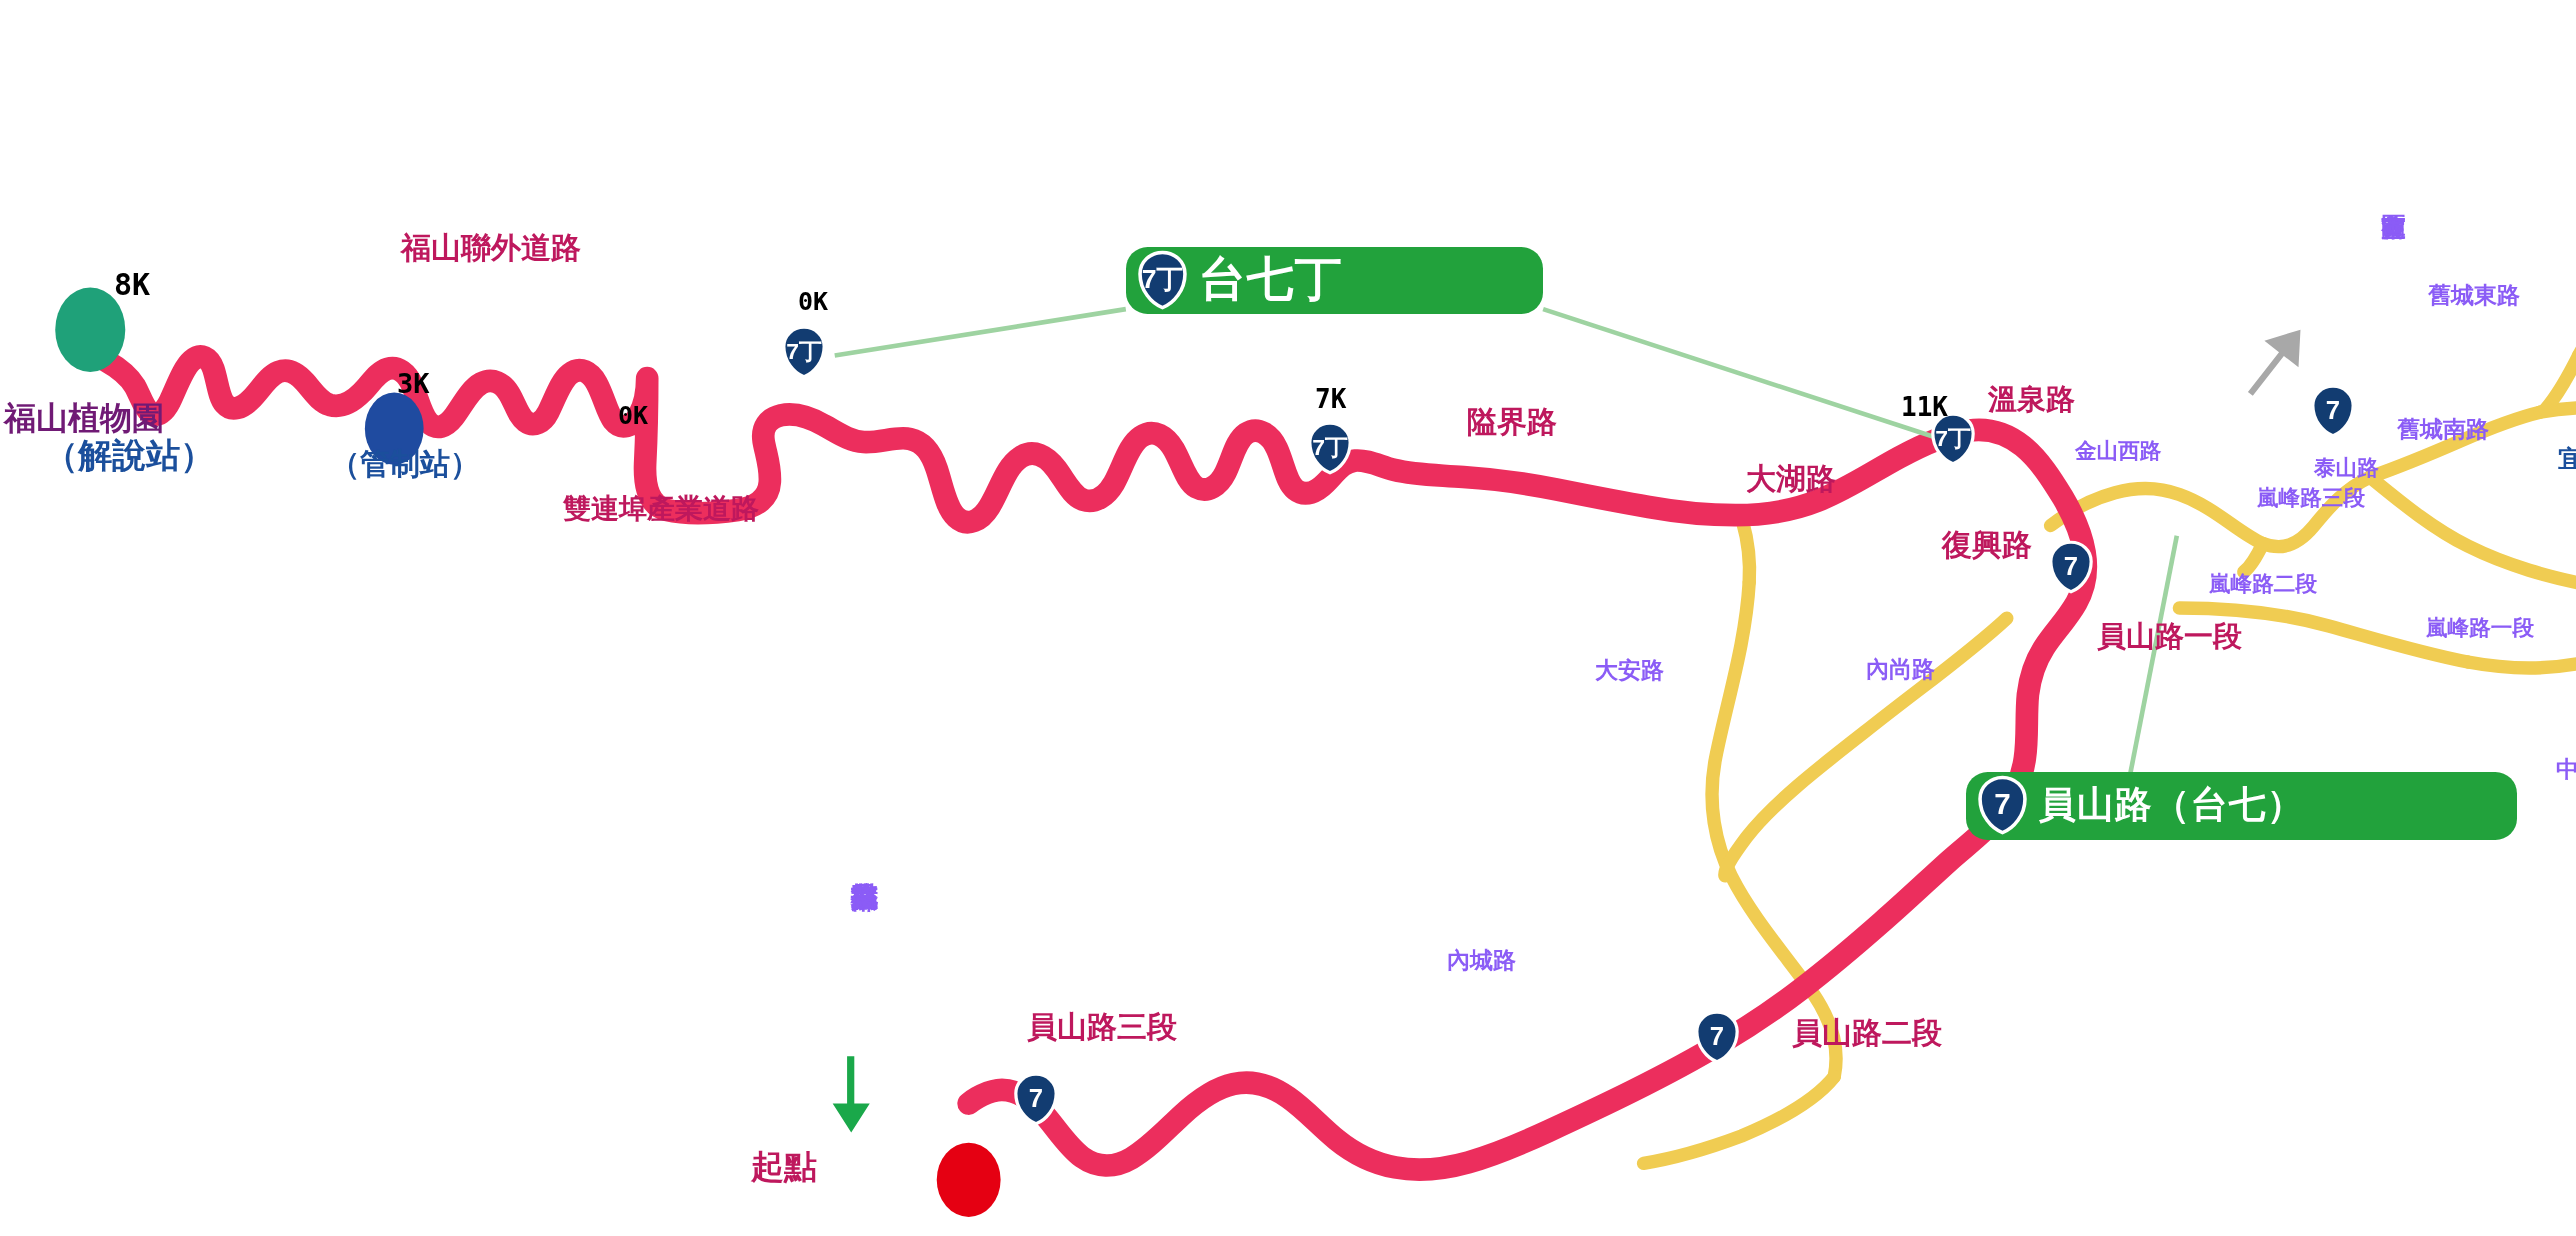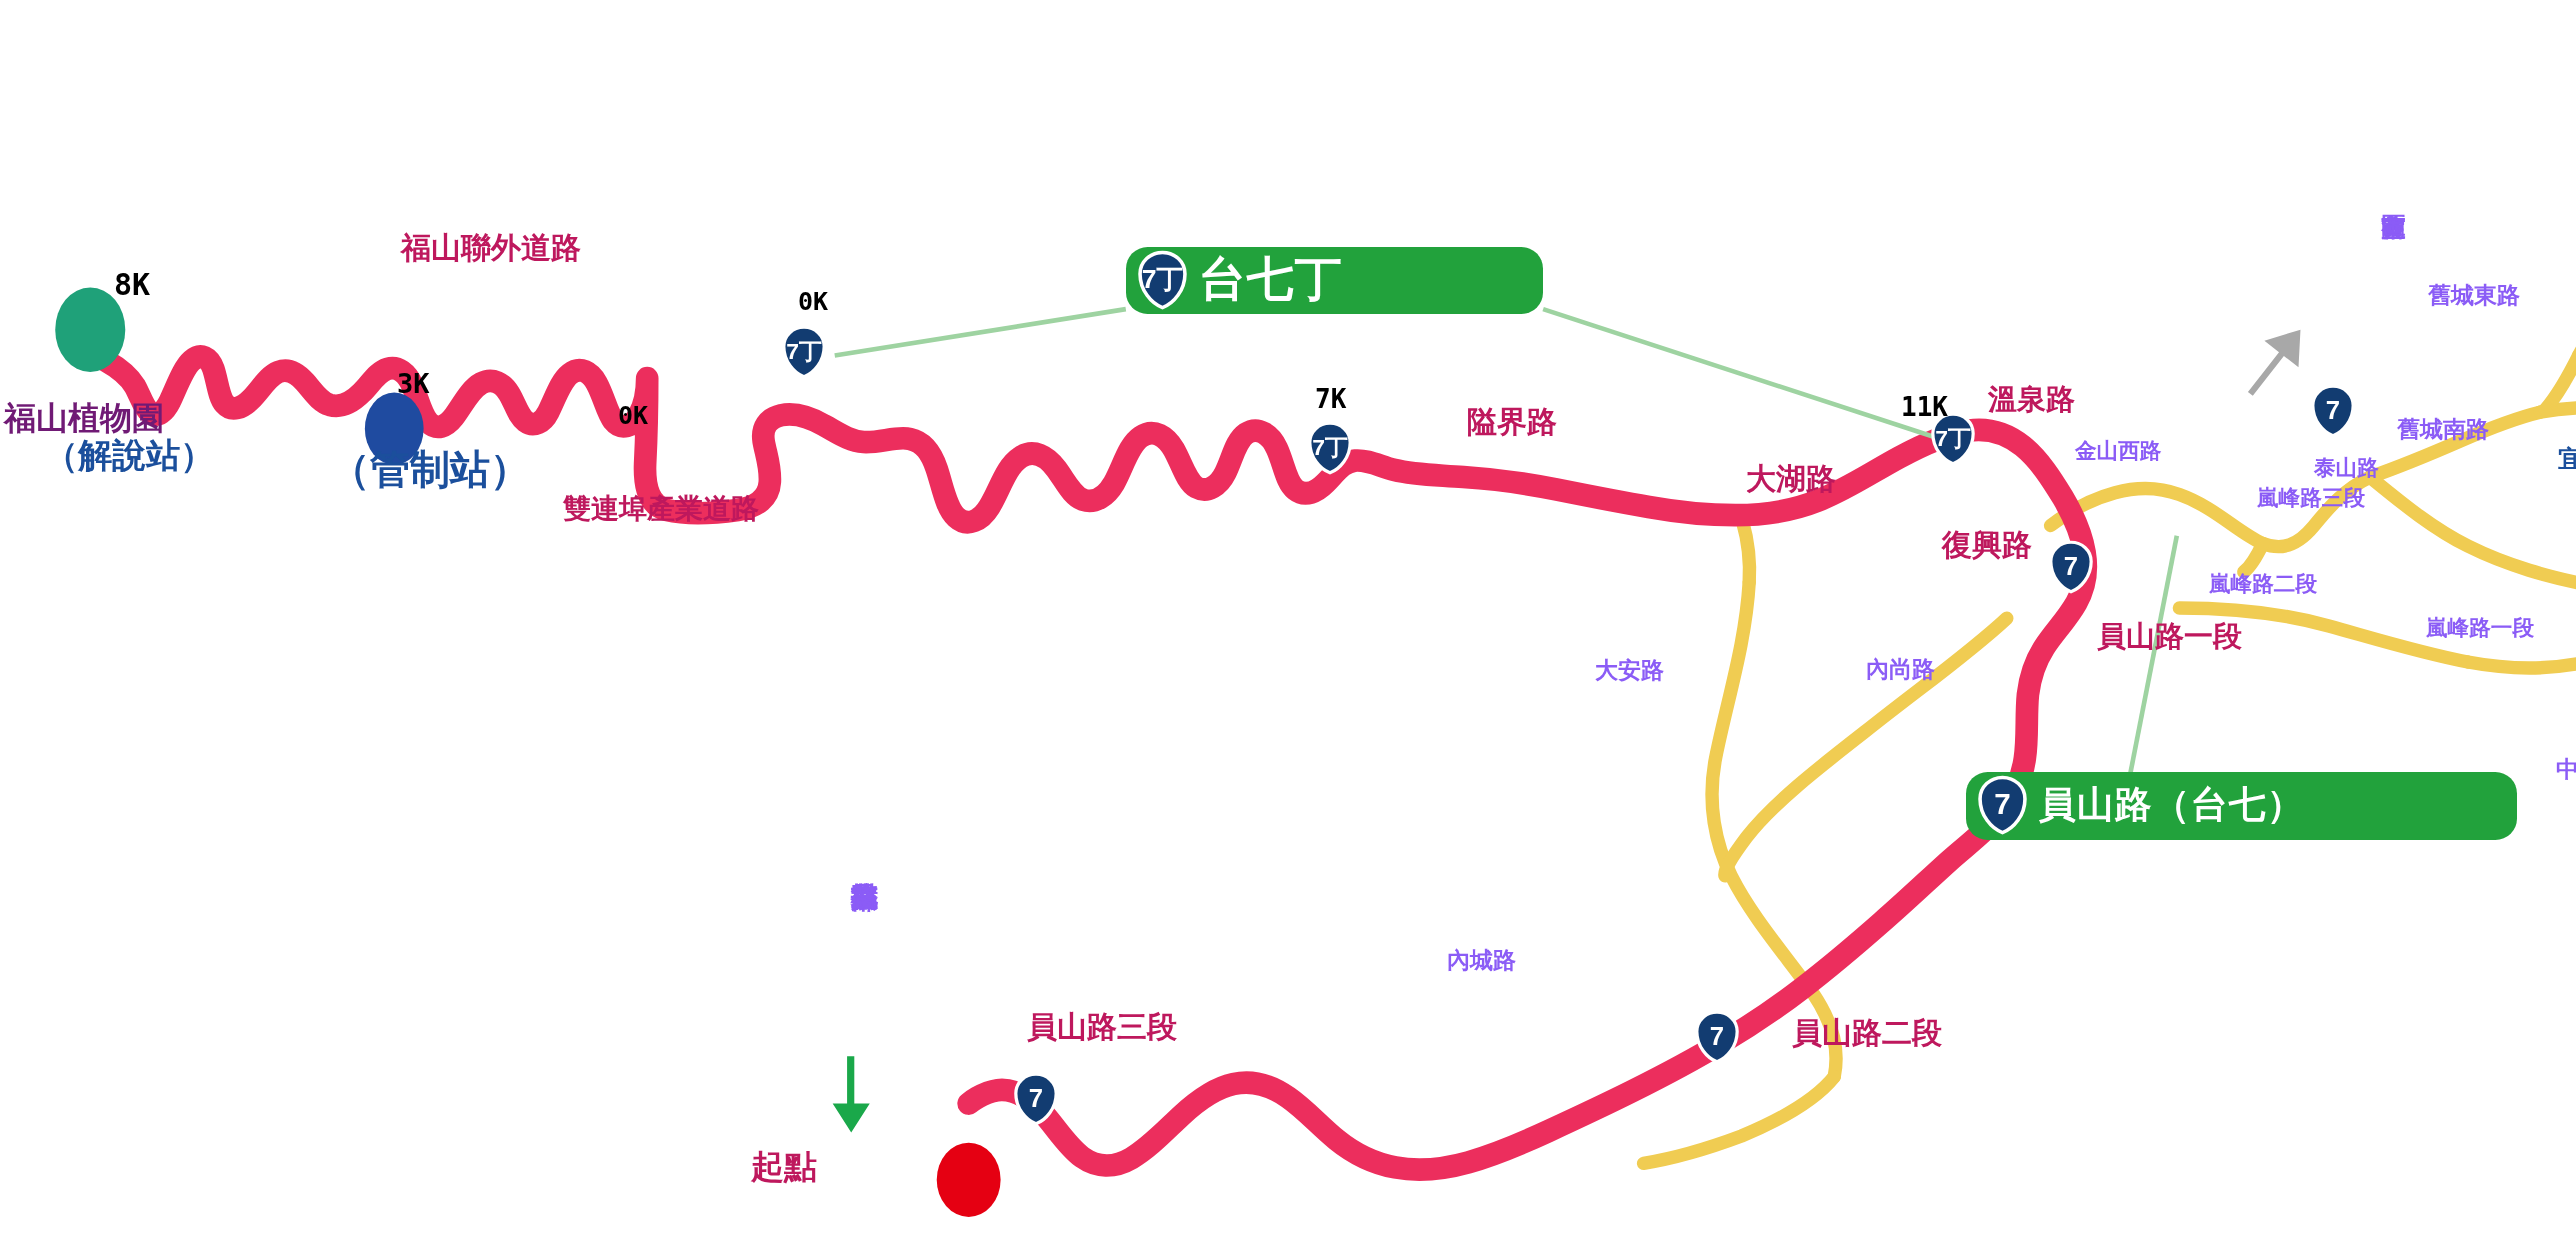--- a/index.html
+++ b/index.html
@@ -327,21 +327,21 @@
   <div class="lbl red" style="left:1716px;top:464px;font-size:30px;">大湖路</div>
   <div class="lbl red" style="left:1958px;top:385px;font-size:29px;">溫泉路</div>
   <div class="lbl red" style="left:1912px;top:530px;font-size:30px;">復興路</div>
   <div class="lbl red" style="left:2067px;top:622px;font-size:29px;">員山路一段</div>
   <div class="lbl red" style="left:1762px;top:1018px;font-size:30px;">員山路二段</div>
   <div class="lbl red" style="left:997px;top:1012px;font-size:30px;">員山路三段</div>
   <div class="lbl red" style="left:721px;top:1150px;font-size:33px;">起點</div>
 
   <div class="lbl green" style="left:4.1px;top:402px;font-size:32px;">福山植物園</div>
   <div class="lbl blue" style="left:7.2px;top:438px;font-size:34px;margin-left:37px;">（解說站）</div>
-  <div class="lbl blue" style="left:330px;top:449px;font-size:40px;">（管制站）</div>
+  <div class="lbl blue" style="left:330px;top:449px;font-size:30px;">（管制站）</div>
   <div class="lbl blue" style="left:2558px;top:447px;font-size:24px;">宜蘭火車站</div>
 
   <div class="lbl black" style="left:2075px;top:440px;font-size:21.6px;">金山西路</div>
   <div class="lbl black" style="left:2314px;top:457px;font-size:21.6px;">泰山路</div>
   <div class="lbl black" style="left:2257px;top:487px;font-size:21.6px;">嵐峰路三段</div>
   <div class="lbl black" style="left:2209px;top:573px;font-size:21.6px;">嵐峰路二段</div>
   <div class="lbl black" style="left:2426px;top:617px;font-size:21.6px;">嵐峰路一段</div>
   <div class="lbl black" style="left:2397px;top:418px;font-size:23px;">舊城南路</div>
   <div class="lbl black" style="left:2428px;top:284px;font-size:23px;">舊城東路</div>
 

